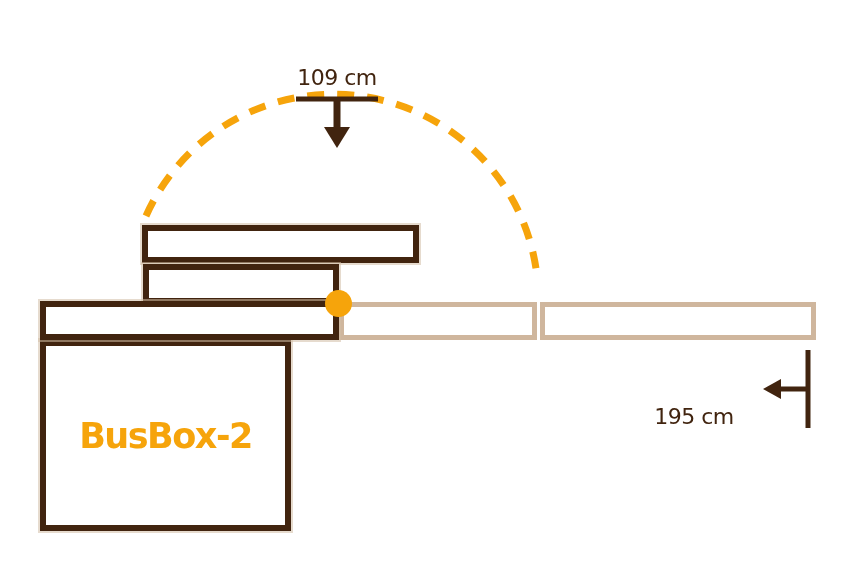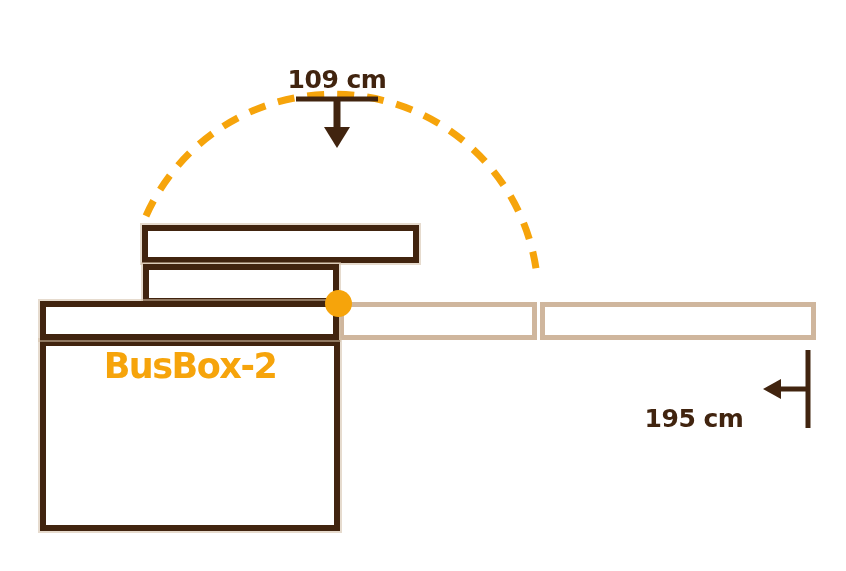--- a/index.html
+++ b/index.html
@@ -17,43 +17,43 @@
   .abs{position:absolute;box-sizing:border-box;}
   
   .brownbox{
     border:6px solid var(--brown);background:#fff;
     box-shadow:0 0 0 2px var(--halo);
   }
   .rect-a{left:142px;top:225px;width:277px;height:38px;z-index:10;}
   .rect-b{left:143px;top:264px;width:196px;height:40px;z-index:10;}
   .bar{left:40px;top:301px;width:299px;height:39px;z-index:11;}
   .busbox{
-    left:40px;top:340px;width:300px;height:191px;z-index:9;
-    display:flex;justify-content:center;
+    left:40px;top:340px;width:251px;height:191px;z-index:9;
+    display:flex;align-items:center;justify-content:center;
   }
   .busbox-label{
     color:var(--orange);font-weight:bold;font-size:35px;letter-spacing:-1.5px;
   }
   
   .tanbox{border:5px solid var(--tan);background:#fff;}
   .tan-seg-1{left:339px;top:302px;width:198px;height:38px;z-index:8;}
   .tan-seg-2{left:540px;top:302px;width:276px;height:38px;z-index:8;}
   
   .pivot{
     left:325px;top:290px;width:27px;height:27px;border-radius:50%;
     background:var(--orange);z-index:40;
   }
   
   #overlay{position:absolute;left:0;top:0;z-index:50;pointer-events:none;}
   .arc{stroke:var(--orange);stroke-width:7;fill:none;stroke-dasharray:17 13;}
   .dimline{stroke:var(--brown);fill:none;}
   .dimhead{fill:var(--brown);stroke:none;}
   
   .dimlabel{
-    color:var(--brown);font-weight:bold;font-size:25px;letter-spacing:-0.5px;
+    color:var(--brown);font-weight:normal;font-size:22px;letter-spacing:-0.5px;
     z-index:60;white-space:nowrap;
   }
   .label-109{left:237px;top:65px;width:200px;text-align:center;}
   .label-195{left:594px;top:404px;width:200px;text-align:center;}
 </style>
 </head>
 <body>
 
 <div id="canvas">
 

